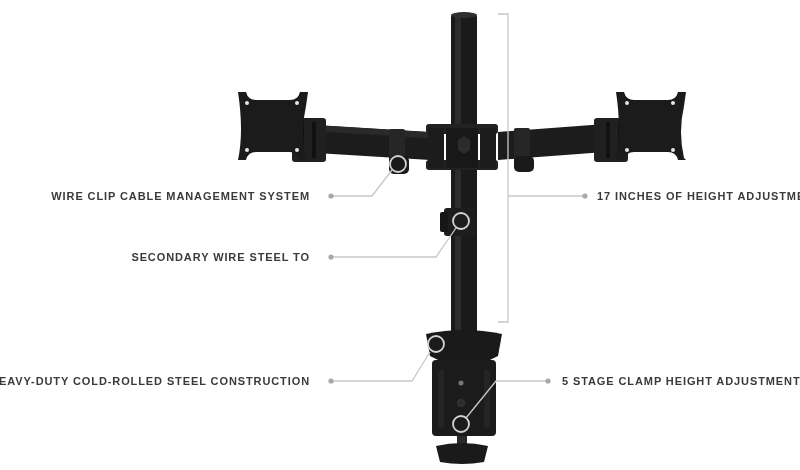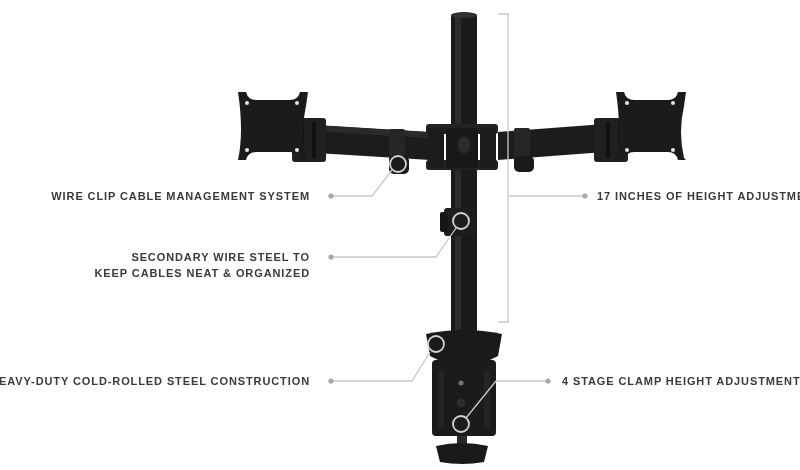--- a/index.html
+++ b/index.html
@@ -119,20 +119,19 @@
       <circle cx="331" cy="257" r="2.6"></circle>
       <circle cx="331" cy="381" r="2.6"></circle>
       <circle cx="585" cy="196" r="2.6"></circle>
       <circle cx="548" cy="381" r="2.6"></circle>
     </g>
   </svg>
 
   <div class="label right-align" style="right:490px; top:188px;">WIRE CLIP CABLE MANAGEMENT SYSTEM</div>
 
   <div class="label right-align" style="right:490px; top:249px;">SECONDARY WIRE STEEL TO</div>
-  <div class="label right-align" style="right:490px; top:265px;">KEEP CABLES NEAT &amp; ORGANIZED</div>
 
   <div class="label right-align" style="right:490px; top:373px;">HEAVY-DUTY COLD-ROLLED STEEL CONSTRUCTION</div>
 
   <div class="label" style="left:597px; top:188px;">17 INCHES OF HEIGHT ADJUSTMENT</div>
 
-  <div class="label" style="left:562px; top:373px;">4 STAGE CLAMP HEIGHT ADJUSTMENT</div>
+  <div class="label" style="left:562px; top:373px;">5 STAGE CLAMP HEIGHT ADJUSTMENT</div>
 </div>
 
 </body></html>

